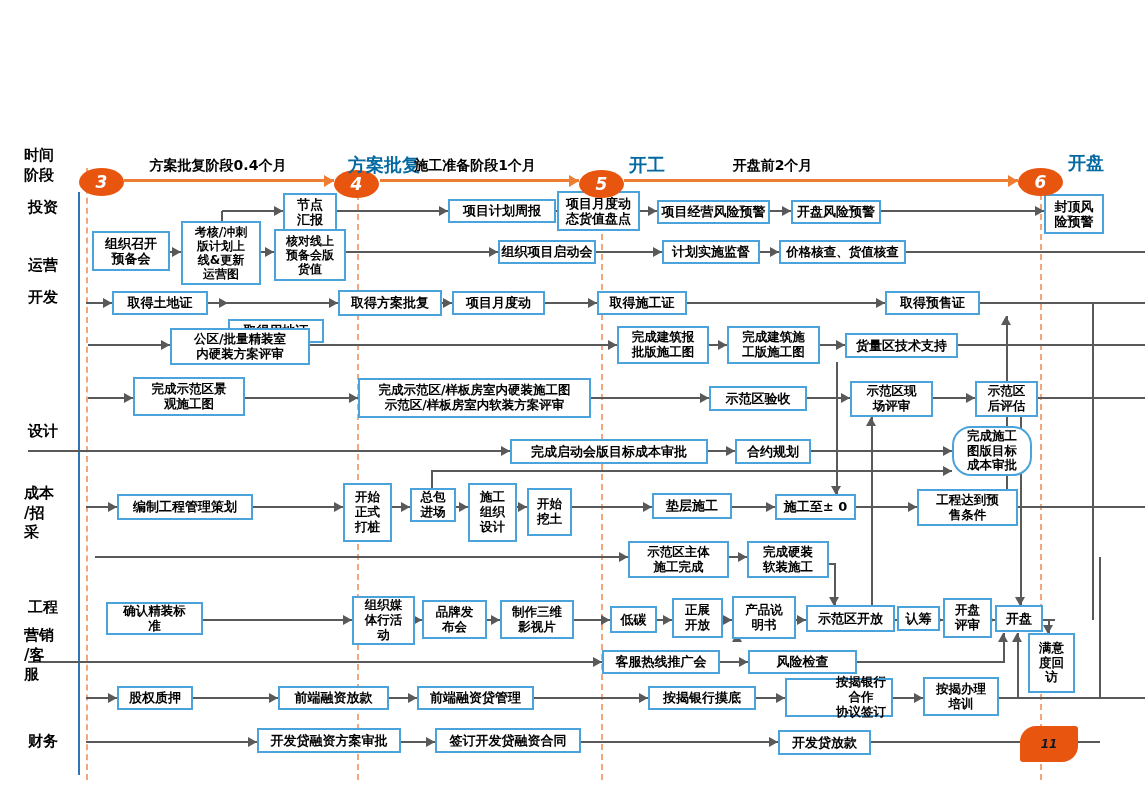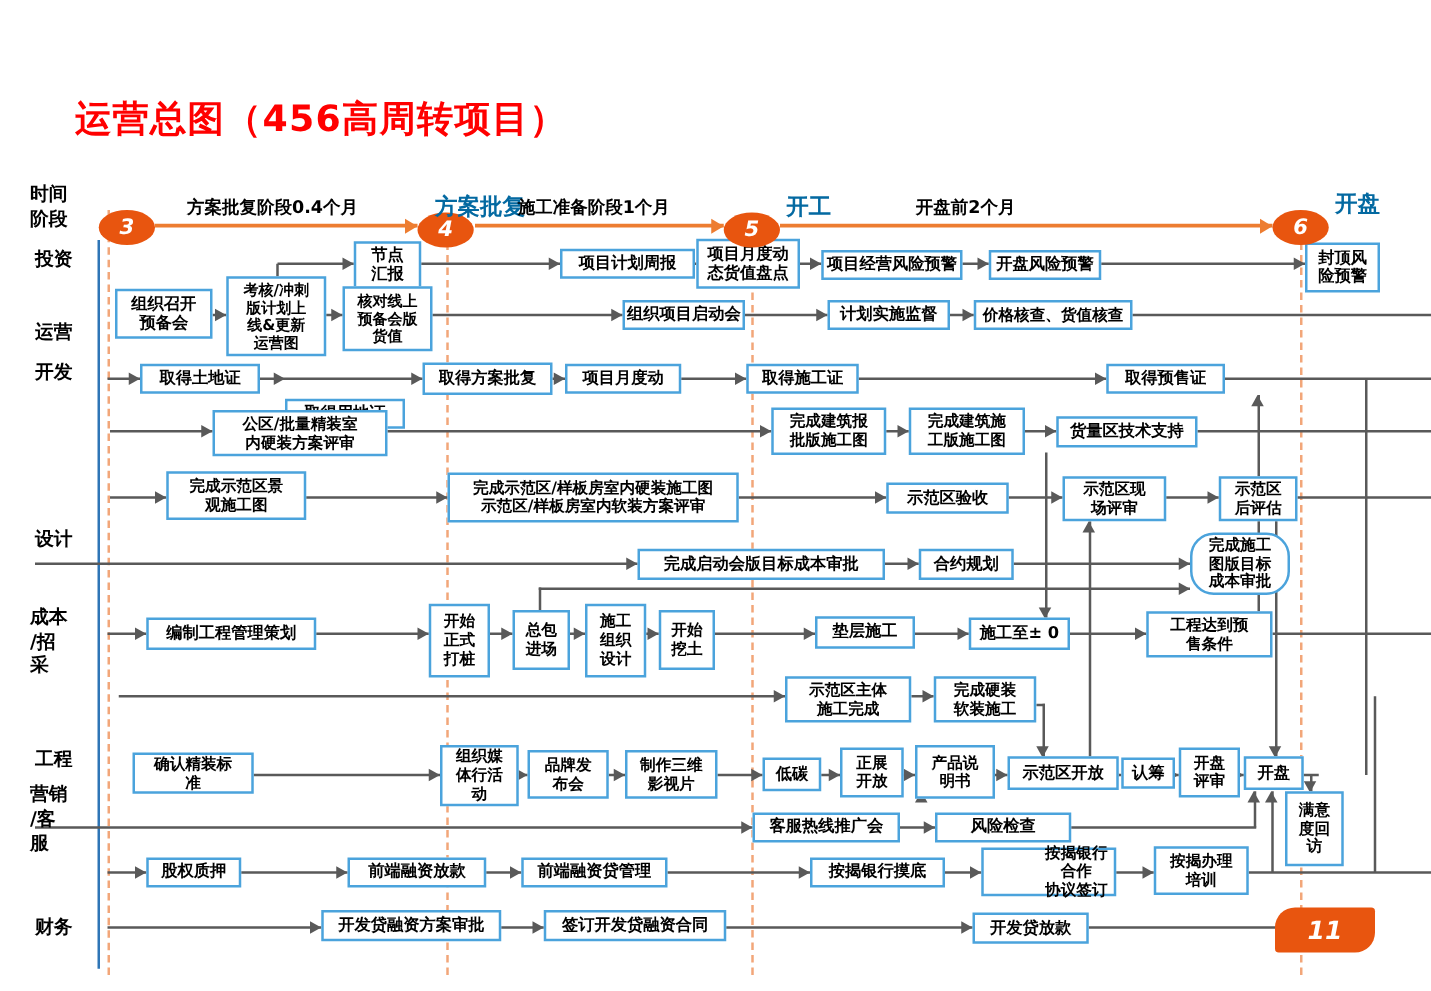--- a/index.html
+++ b/index.html
@@ -25,29 +25,28 @@
   .hline{height:2px;} .vline{width:2px;}
   .arr-r{position:absolute;width:0;height:0;border:5px solid transparent;border-right:none;
          border-left:9px solid #595959;z-index:2;}
   .arr-u{position:absolute;width:0;height:0;border:5px solid transparent;border-top:none;
          border-bottom:9px solid #595959;z-index:2;}
   .arr-d{position:absolute;width:0;height:0;border:5px solid transparent;border-bottom:none;
          border-top:9px solid #595959;z-index:2;}
   .node{position:absolute;background:#ffffff;border:2px solid #4ba3dc;color:#000;font-weight:bold;
         display:flex;align-items:center;justify-content:center;text-align:center;line-height:1.18;
         white-space:pre-line;z-index:3;box-sizing:border-box;}
-  #page-badge{position:absolute;left:1020px;top:726px;width:80px;height:36px;background:#e8550f;
+  #page-badge{position:absolute;left:1020px;top:726px;width:58px;height:36px;background:#e8550f;
               border-radius:16px 3px 16px 3px;display:flex;align-items:center;justify-content:center;
-              color:#ffffff;font-weight:bold;font-style:italic;font-size:20px;z-index:7;}
+              color:#0f172a;font-weight:bold;font-style:italic;font-size:12px;z-index:7;}
 </style>
 </head>
 <body>
 
 <div id="slide">
-  <div id="slide-title">运营总图（456高周转项目）</div>
   <div id="diagram">
       <div class="vline-blue" style="left: 78px; top: 192px; height: 583px;"></div>
       <div class="dash-v" style="left: 86px; top: 168px; height: 612px;"></div>
       <div class="dash-v" style="left: 357px; top: 194px; height: 586px;"></div>
       <div class="dash-v" style="left: 601px; top: 194px; height: 586px;"></div>
       <div class="dash-v" style="left: 1040px; top: 194px; height: 586px;"></div>
       <div class="lane-label" style="left: 24px; top: 146px;">时间
 阶段</div>
       <div class="lane-label" style="left: 28px; top: 198px;">投资</div>
       <div class="lane-label" style="left: 28px; top: 256px;">运营</div>
@@ -219,21 +218,21 @@
 后评估</div>
       <div class="node" style="left: 510px; top: 439px; width: 198px; height: 25px; font-size: 13px;">完成启动会版目标成本审批</div>
       <div class="node" style="left: 735px; top: 439px; width: 76px; height: 25px; font-size: 13px;">合约规划</div>
       <div class="node" style="left: 952px; top: 426px; width: 80px; height: 50px; font-size: 12.5px; border-radius: 19px;">完成施工
 图版目标
 成本审批</div>
       <div class="node" style="left: 117px; top: 494px; width: 136px; height: 26px; font-size: 13px;">编制工程管理策划</div>
       <div class="node" style="left: 343px; top: 483px; width: 49px; height: 59px; font-size: 12.5px;">开始
 正式
 打桩</div>
-      <div class="node" style="left: 410px; top: 488px; width: 46px; height: 48px; font-size: 12.5px;">总包
+      <div class="node" style="left: 410px; top: 488px; width: 46px; height: 34px; font-size: 12.5px;">总包
 进场</div>
       <div class="node" style="left: 468px; top: 483px; width: 49px; height: 59px; font-size: 12.5px;">施工
 组织
 设计</div>
       <div class="node" style="left: 527px; top: 488px; width: 45px; height: 48px; font-size: 12.5px;">开始
 挖土</div>
       <div class="node" style="left: 652px; top: 493px; width: 80px; height: 26px; font-size: 13px;">垫层施工</div>
       <div class="node" style="left: 775px; top: 494px; width: 81px; height: 26px; font-size: 13px;">施工至± 0</div>
       <div class="node" style="left: 917px; top: 489px; width: 101px; height: 37px; font-size: 12.5px;">工程达到预
 售条件</div>

